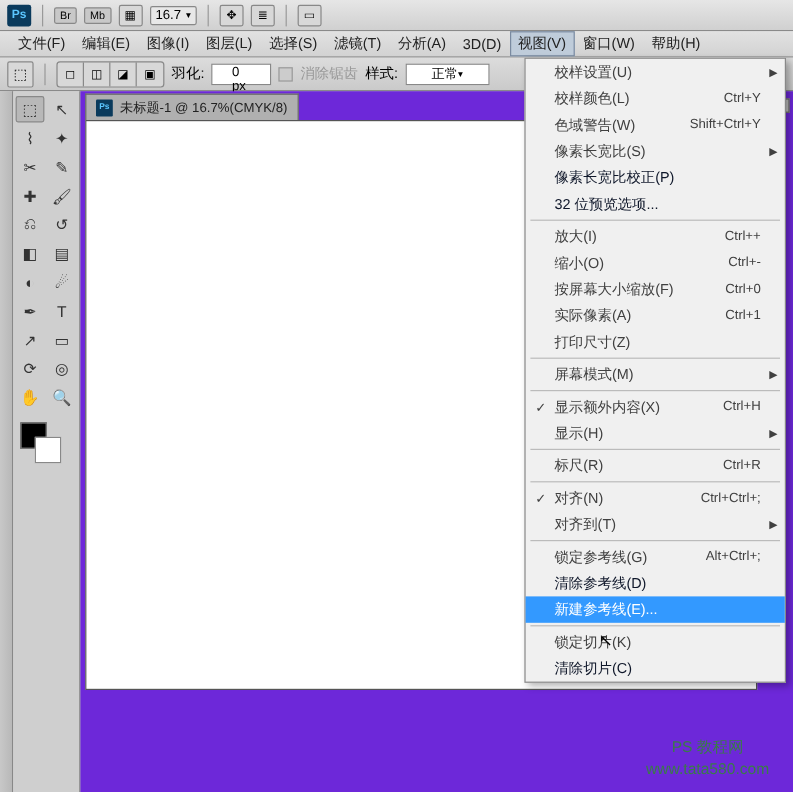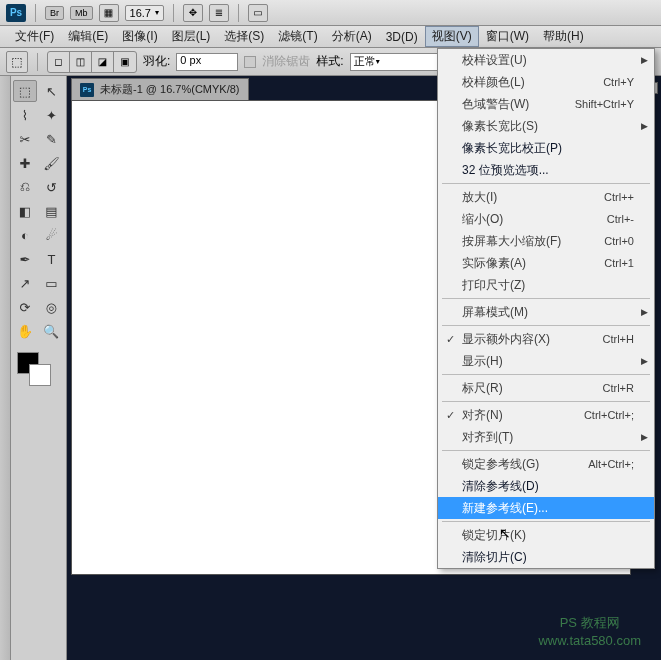--- a/index.html
+++ b/index.html
@@ -12,34 +12,34 @@
 .top-sq { width: 20px; height: 18px; border: 1px solid #888; background: #d8d8d8; border-radius: 2px; display: flex; align-items: center; justify-content: center; font-size: 10px; }
 .sep { width: 1px; height: 18px; background: #999; margin: 0 3px; }
 .menubar { height: 22px; background: linear-gradient(#e2e2e2, #d2d2d2); display: flex; align-items: center; padding: 0 8px; border-bottom: 1px solid #8a8a8a; }
 .menubar span { font-size: 12px; padding: 2px 7px; color: #222; cursor: default; }
 .menubar span.open { background: #bfccda; border: 1px solid #7a8aa0; padding: 1px 6px; }
 .options-bar { height: 28px; background: linear-gradient(#dcdcdc, #cacaca); display: flex; align-items: center; padding: 0 6px; gap: 6px; border-bottom: 1px solid #8a8a8a; font-size: 12px; }
 .opt-box { width: 22px; height: 22px; border: 1px solid #888; background: #d8d8d8; border-radius: 2px; display: flex; align-items: center; justify-content: center; }
 .opt-group { display: flex; border: 1px solid #888; border-radius: 3px; background: #d8d8d8; }
 .opt-group div { width: 22px; height: 20px; border-right: 1px solid #888; display: flex; align-items: center; justify-content: center; font-size: 10px; }
 .opt-group div:last-child { border-right: none; }
-.opt-input { width: 62px; height: 18px; background: #fff; border: 1px solid #888; font-size: 11px; padding: 0 3px; }
-.opt-select { width: 88px; height: 18px; background: #fff; border: 1px solid #888; font-size: 11px; padding: 0 3px; display: flex; align-items: center; justify-content: flex-start; }
+.opt-input { width: 50px; height: 18px; background: #fff; border: 1px solid #888; font-size: 11px; padding: 0 16px; }
+.opt-select { width: 70px; height: 18px; background: #fff; border: 1px solid #888; font-size: 11px; padding: 0 3px; display: flex; align-items: center; justify-content: center; }
 .opt-select::after { content: "▾"; font-size: 8px; }
 .opt-chk { width: 12px; height: 12px; border: 1px solid #999; background: #ccc; display: inline-block; }
 .workspace { position: absolute; top: 76px; left: 0; right: 0; bottom: 0; display: flex; }
 .vstrip { width: 11px; background: linear-gradient(90deg, #c8c8c8, #b8b8b8); border-right: 1px solid #888; }
 .toolbox { width: 56px; background: #cfcfcf; border-right: 1px solid #888; padding: 4px 2px; }
 .tool-grid { display: grid; grid-template-columns: 1fr 1fr; gap: 2px; }
 .tool { width: 24px; height: 22px; border: 1px solid transparent; display: flex; align-items: center; justify-content: center; font-size: 13px; color: #333; border-radius: 2px; }
 .tool.active { background: #b8b8b8; border: 1px solid #888; }
 .swatches { margin-top: 8px; position: relative; height: 40px; }
 .sw-fg { position: absolute; width: 22px; height: 22px; background: #000; border: 1px solid #888; left: 4px; top: 2px; }
 .sw-bg { position: absolute; width: 22px; height: 22px; background: #fff; border: 1px solid #888; left: 16px; top: 14px; }
-.canvas-area { flex: 1; background: #0f172a; position: relative; }
+.canvas-area { flex: 1; background: #6d28d9; position: relative; }
 .doc-tab { position: absolute; left: 4px; top: 2px; height: 22px; background: #b0b0b0; border: 1px solid #666; border-bottom: none; padding: 0 8px; font-size: 11px; display: flex; align-items: center; gap: 6px; color: #222; }
 .doc-icon { width: 14px; height: 14px; background: #0a3a5c; color: #5bc6ff; font-size: 7px; font-weight: bold; display: flex; align-items: center; justify-content: center; border-radius: 1px; }
 .canvas { position: absolute; left: 4px; top: 24px; right: 30px; height: 475px; background: #fff; border: 1px solid #555; }
 .doc-ctrl { position: absolute; right: 3px; top: 6px; display: flex; gap: 2px; }
 .doc-ctrl div { width: 12px; height: 12px; border: 1px solid #666; background: #c0c0c0; font-size: 9px; display: flex; align-items: center; justify-content: center; }
 .dropdown { position: absolute; left: 437px; top: 48px; width: 218px; background: #f0f0f0; border: 1px solid #888; box-shadow: 3px 3px 6px rgba(0,0,0,0.3); font-size: 12px; z-index: 100; }
 .dd-row { display: flex; align-items: center; height: 22px; padding: 0 20px 0 24px; position: relative; color: #404040; }
 .dd-row.disabled { color: #0f172a; }
 .dd-row.hl { background: #3399ff; color: #fff; }
 .dd-row .sc { margin-left: auto; font-size: 11px; }

